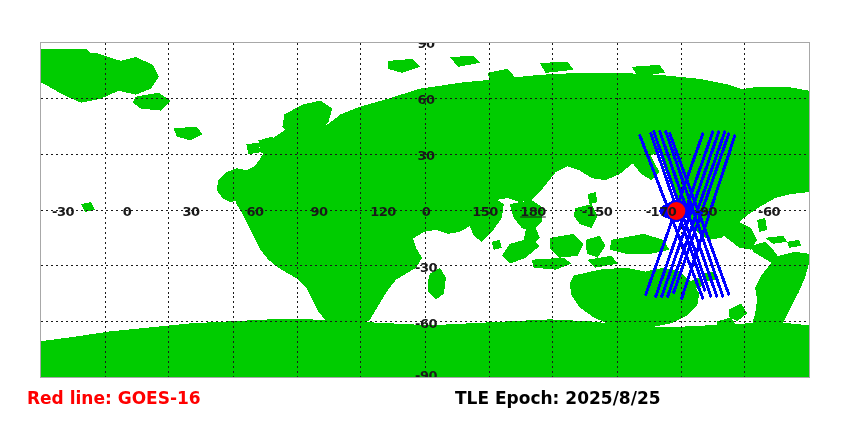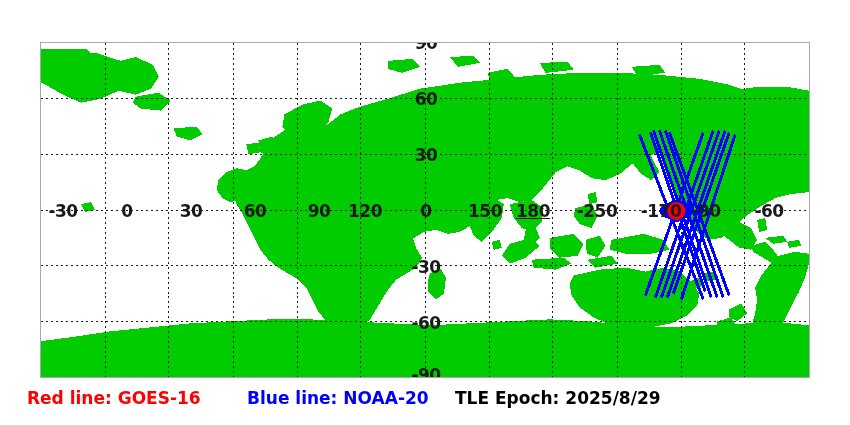--- a/index.html
+++ b/index.html
@@ -15,21 +15,21 @@
     position:absolute;left:40px;top:42px;width:770px;height:336px;
     background:#ffffff;border:1px solid #a8a8a8;box-sizing:border-box;
     overflow:hidden;
   }
   #map-svg{position:absolute;left:0;top:0;width:100%;height:100%;display:block;}
 
   
   .axis-label{
     position:absolute;
     font-family:"DejaVu Sans",sans-serif;
-    font-size:17px;font-weight:bold;color:#1a1a1a;
+    font-size:13px;font-weight:bold;color:#1a1a1a;
     white-space:nowrap;letter-spacing:-0.5px;
     transform:translate(-50%,-50%);
     pointer-events:none;
   }
 
   
   #legend{
     position:absolute;left:0;top:388px;width:850px;height:34px;
   }
   .legend-entry{
@@ -188,28 +188,27 @@
     <span class="axis-label" style="left:385px;top:168px;">0</span>
     <span class="axis-label" style="left:385px;top:224px;">-30</span>
     <span class="axis-label" style="left:385px;top:280px;">-60</span>
     <span class="axis-label" style="left:385px;top:332px;">-90</span>
 
     <span class="axis-label" style="left:22px;top:168px;">-30</span>
     <span class="axis-label" style="left:86px;top:168px;">0</span>
     <span class="axis-label" style="left:150px;top:168px;">30</span>
     <span class="axis-label" style="left:214px;top:168px;">60</span>
     <span class="axis-label" style="left:278px;top:168px;">90</span>
-    <span class="axis-label" style="left:324px;top:168px;">120</span>
+    <span class="axis-label" style="left:342px;top:168px;">120</span>
     <span class="axis-label" style="left:444px;top:168px;">150</span>
     <span class="axis-label" style="left:492px;top:168px;text-decoration:underline;">180</span>
-    <span class="axis-label" style="left:556px;top:168px;">-250</span>
+    <span class="axis-label" style="left:556px;top:168px;">-150</span>
     <span class="axis-label" style="left:620px;top:168px;">-170</span>
     <span class="axis-label" style="left:665px;top:168px;">-90</span>
     <span class="axis-label" style="left:728px;top:168px;">-60</span>
   </div>
 
   <div id="legend">
     <span class="legend-entry" id="legend-red">Red line: GOES-16</span>
-    <span class="legend-entry" id="legend-blue">Blue line: NOAA-20</span>
-    <span class="legend-entry" id="legend-epoch">TLE Epoch: 2025/8/29</span>
+    <span class="legend-entry" id="legend-epoch">TLE Epoch: 2025/8/25</span>
   </div>
 
 </div>
 
 </body></html>

